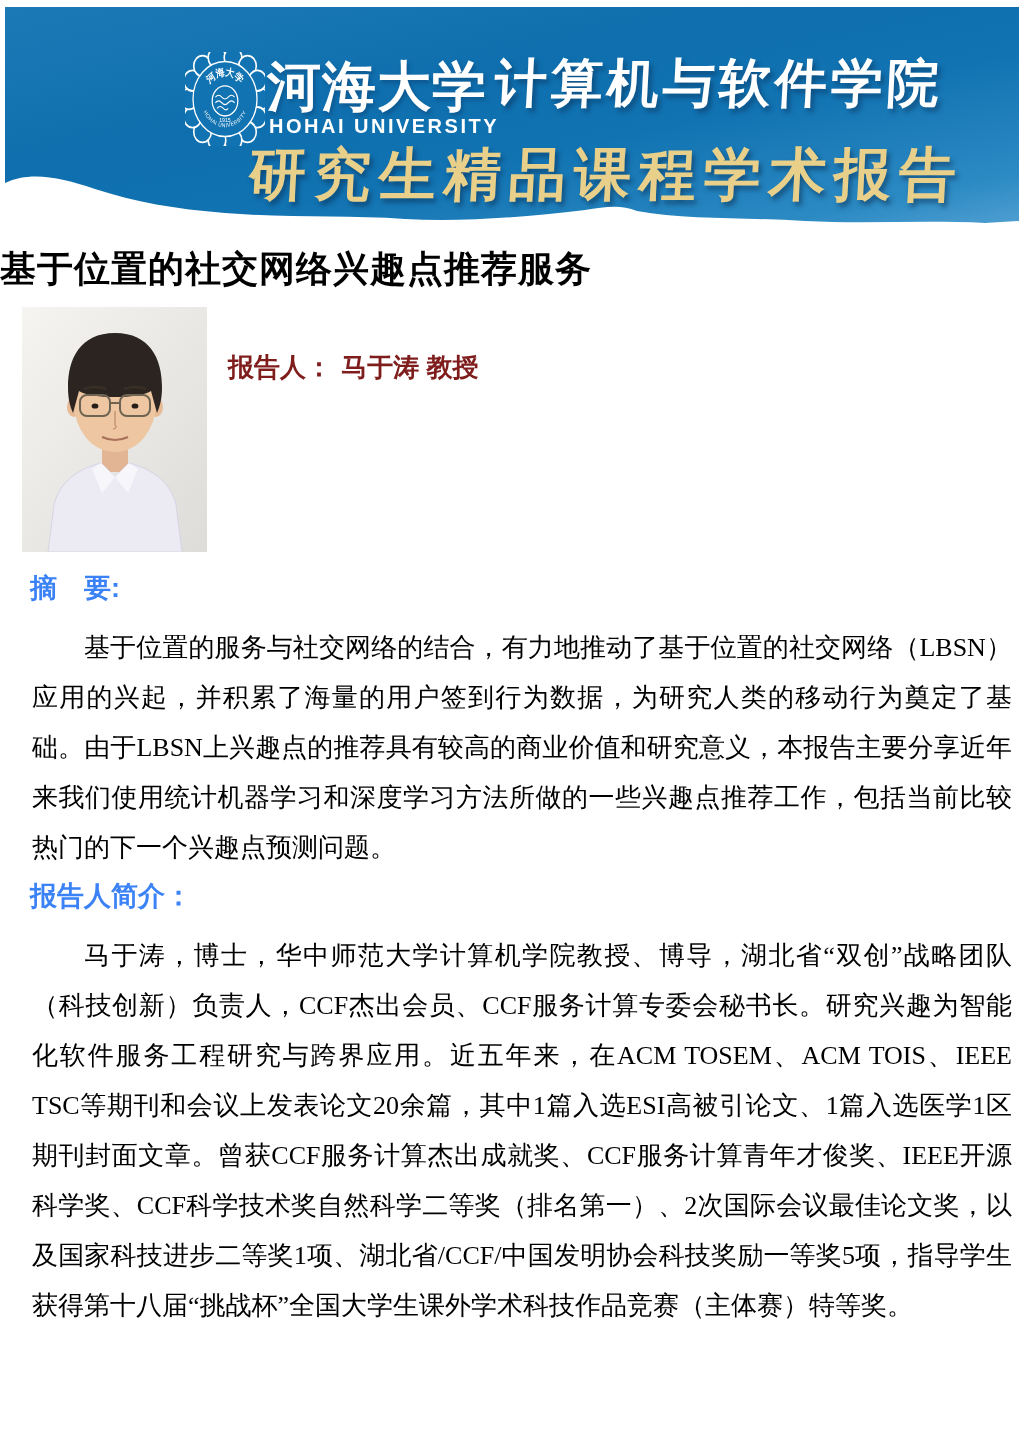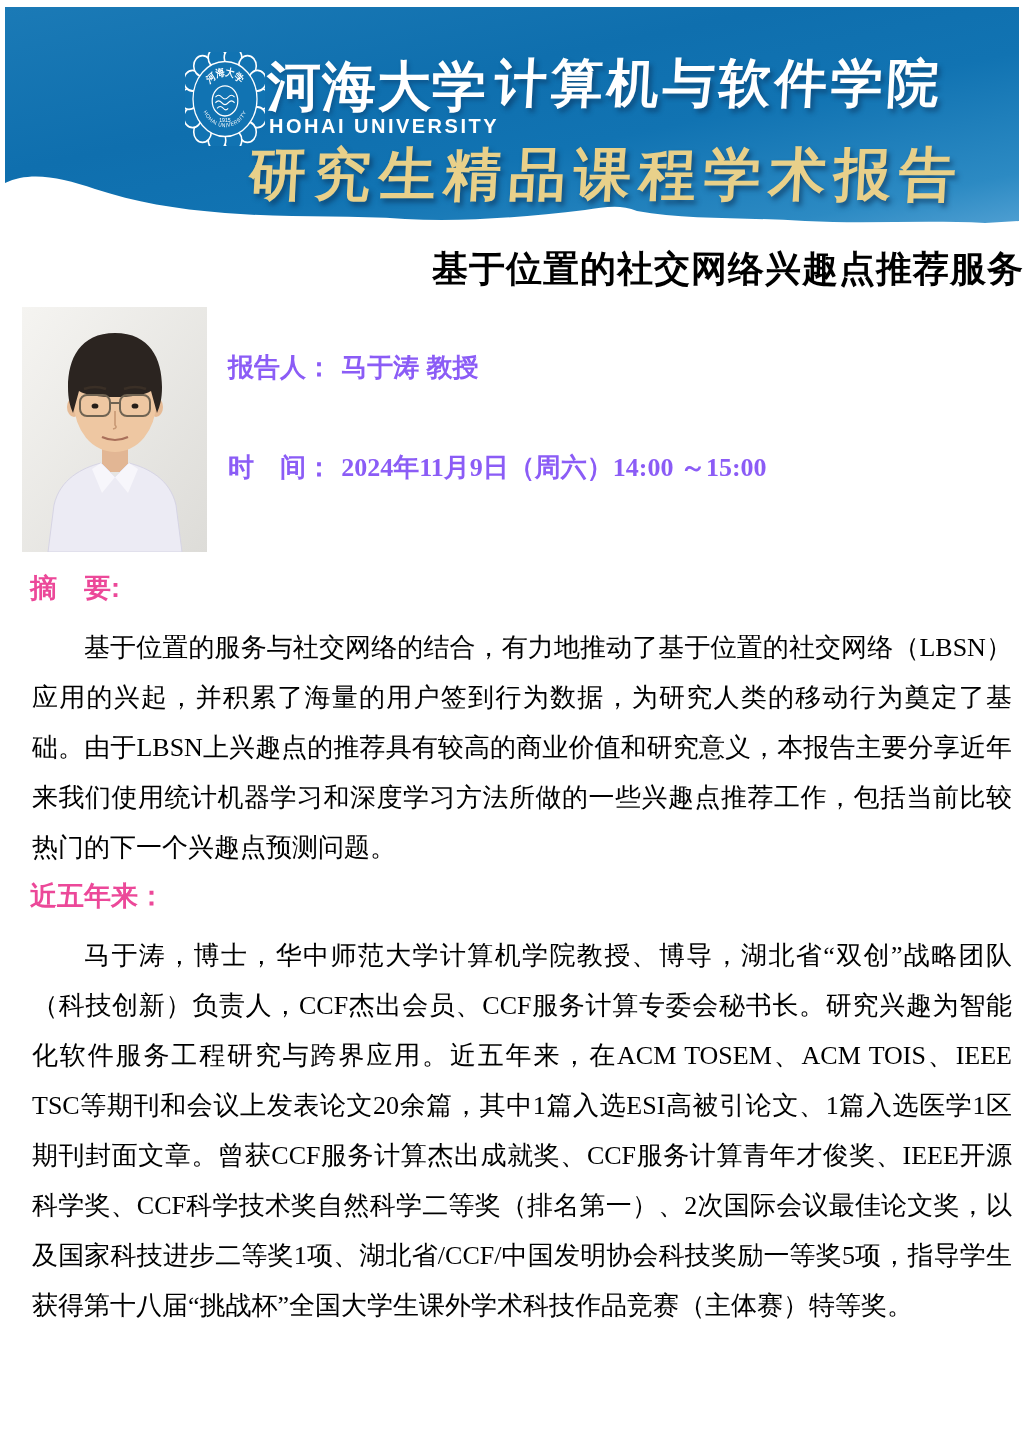--- a/index.html
+++ b/index.html
@@ -17,29 +17,29 @@
            letter-spacing:2.5px;}
   .college{position:absolute;left:490px;top:42px;font-size:52px;font-weight:bold;color:#ffffff;
            letter-spacing:4px;transform:skewX(-3deg);
            text-shadow:3px 4px 5px rgba(8,35,70,0.45);}
   .subtitle{position:absolute;left:244px;top:130px;font-size:57px;font-weight:bold;color:#e8d08a;
             letter-spacing:8px;transform:skewX(-3deg);
             text-shadow:3px 4px 5px rgba(8,35,70,0.5);}
   .tear{position:absolute;left:0;bottom:0;width:1014px;height:60px;display:block;}
 
   
-  .title{position:absolute;left:0;top:245px;width:100%;text-align:right;
+  .title{position:absolute;left:0;top:245px;width:100%;text-align:left;
          font-size:36px;font-weight:bold;color:#000000;letter-spacing:1px;}
   .photo{position:absolute;left:22px;top:307px;width:185px;height:245px;display:block;}
 
-  .info-row{position:absolute;left:228px;font-size:26px;font-weight:bold;color:#8b5cf6;white-space:nowrap;}
+  .info-row{position:absolute;left:228px;font-size:26px;font-weight:bold;color:#7f1d1d;white-space:nowrap;}
   .info-label{display:inline-block;width:106px;}
   .serifmix{font-family:"Liberation Serif",sans-serif;}
 
-  .sec-head{position:absolute;left:30px;font-size:27px;font-weight:bold;color:#ec4899;}
+  .sec-head{position:absolute;left:30px;font-size:27px;font-weight:bold;color:#3b82f6;}
   .para{position:absolute;left:22px;width:980px;font-size:26px;line-height:50px;color:#000000;
         text-align:justify;text-indent:2em;margin:10px;
         font-family:"Liberation Serif",sans-serif;}
 </style>
 </head>
 <body>
 
 <div class="poster">
 
   <div class="banner">
@@ -125,24 +125,20 @@
     <path d="M62,82 Q73,78 84,82" stroke="#3a2f26" stroke-width="2.4" fill="none"></path>
     <path d="M102,82 Q113,78 124,82" stroke="#3a2f26" stroke-width="2.4" fill="none"></path>
     <path d="M93,104 L93,118 Q96,121 91,122" stroke="#c79874" stroke-width="1.6" fill="none"></path>
     <path d="M80,130 Q93,136 106,130" stroke="#a9705a" stroke-width="2.2" fill="none"></path>
   </svg>
 
   <div class="info-row" style="top:350px">
     <span class="info-label">报告人：</span>
     <span>马于涛 教授</span>
   </div>
-  <div class="info-row" style="top:450px">
-    <span class="info-label">时　间：</span>
-    <span class="serifmix">2024年11月9日（周六）14:00 ～15:00</span>
-  </div>
 
   <div class="sec-head" style="top:570px">摘　要:</div>
   <p class="para" style="top:613px">基于位置的服务与社交网络的结合，有力地推动了基于位置的社交网络（LBSN）应用的兴起，并积累了海量的用户签到行为数据，为研究人类的移动行为奠定了基础。由于LBSN上兴趣点的推荐具有较高的商业价值和研究意义，本报告主要分享近年来我们使用统计机器学习和深度学习方法所做的一些兴趣点推荐工作，包括当前比较热门的下一个兴趣点预测问题。</p>
 
-  <div class="sec-head" style="top:878px">近五年来：</div>
+  <div class="sec-head" style="top:878px">报告人简介：</div>
   <p class="para" style="top:921px">马于涛，博士，华中师范大学计算机学院教授、博导，湖北省“双创”战略团队（科技创新）负责人，CCF杰出会员、CCF服务计算专委会秘书长。研究兴趣为智能化软件服务工程研究与跨界应用。近五年来，在ACM TOSEM、ACM TOIS、IEEE TSC等期刊和会议上发表论文20余篇，其中1篇入选ESI高被引论文、1篇入选医学1区期刊封面文章。曾获CCF服务计算杰出成就奖、CCF服务计算青年才俊奖、IEEE开源科学奖、CCF科学技术奖自然科学二等奖（排名第一）、2次国际会议最佳论文奖，以及国家科技进步二等奖1项、湖北省/CCF/中国发明协会科技奖励一等奖5项，指导学生获得第十八届“挑战杯”全国大学生课外学术科技作品竞赛（主体赛）特等奖。</p>
 
 </div>
 
 </body></html>

